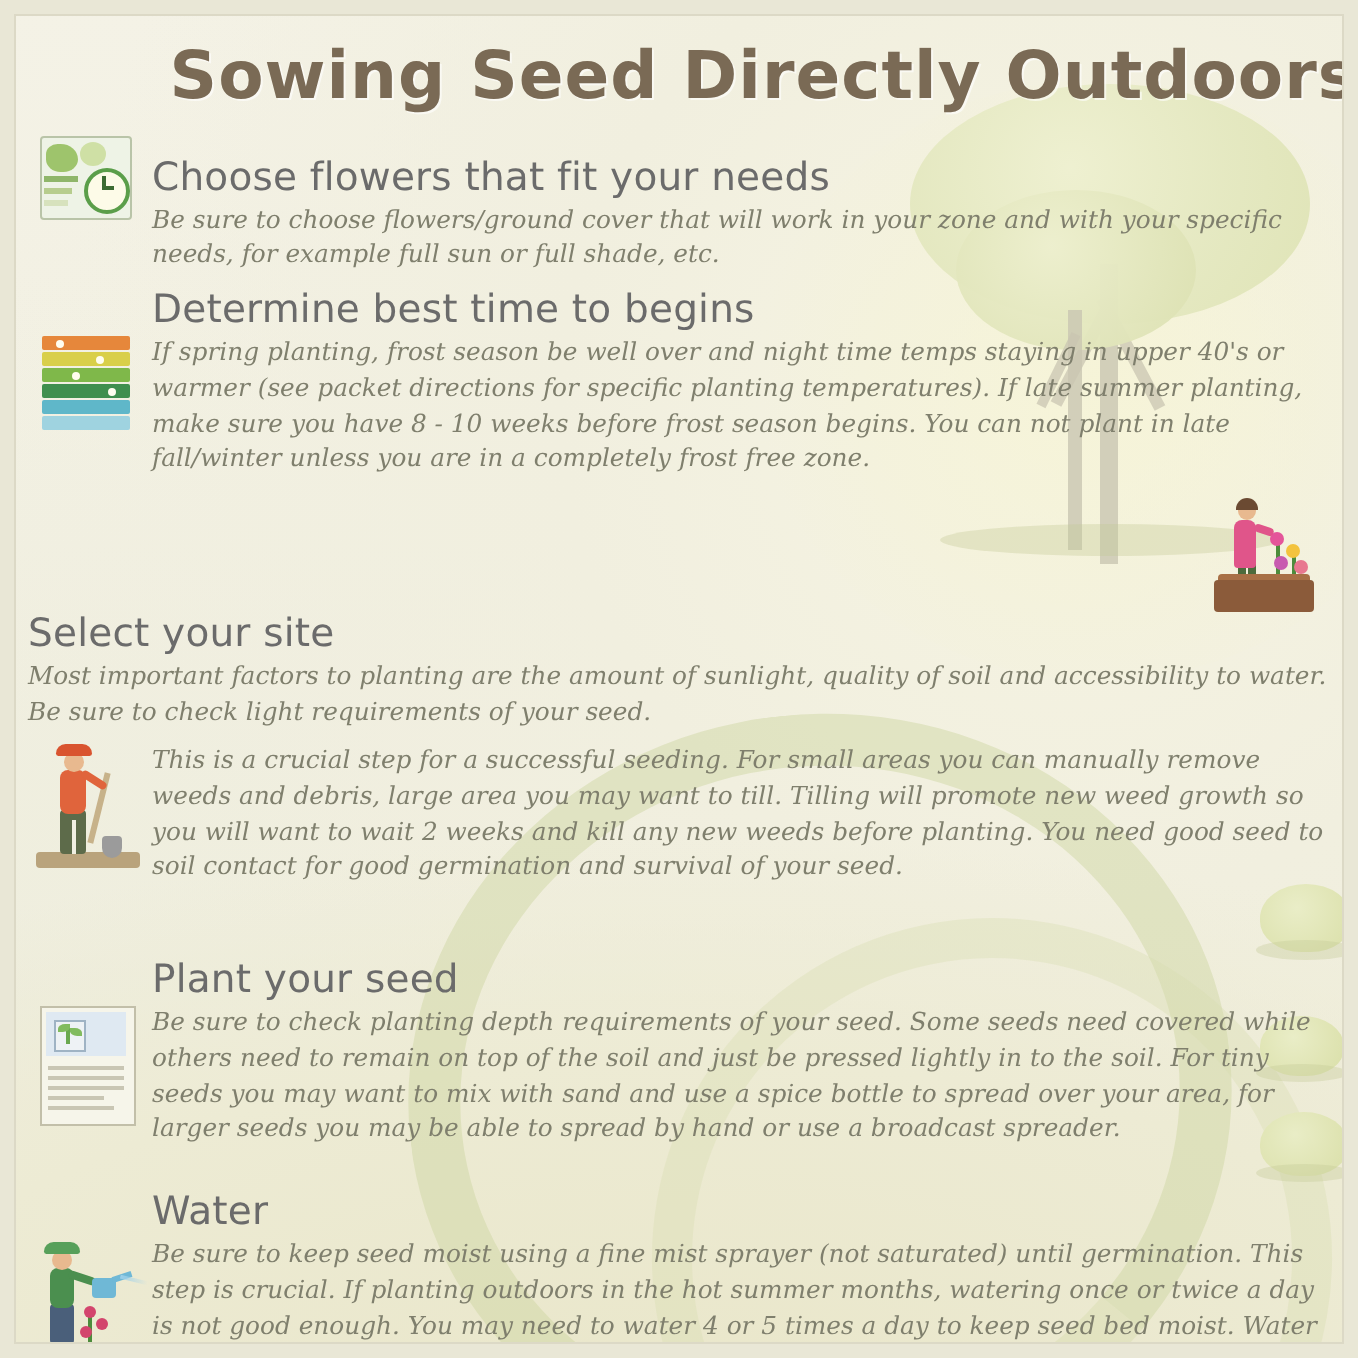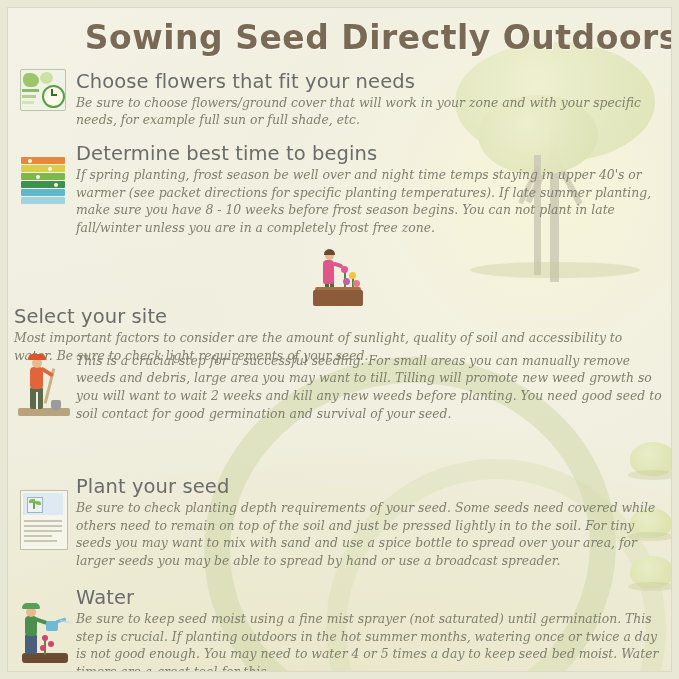--- a/index.html
+++ b/index.html
@@ -147,21 +147,21 @@
   
   .content {
     position: absolute;
     top: 64px;
     left: 14px;
     width: 651px;
   }
   .step {
     position: relative;
     display: flex;
-    align-items: center;
+    align-items: flex-end;
     margin-bottom: 6px;
   }
   .step-icon {
     width: 62px;
     flex: 0 0 62px;
     position: relative;
     height: 74px;
   }
   .step-body {
     flex: 1 1 auto;
@@ -373,21 +373,21 @@
           <div class="sq body"></div>
           <div class="sq arm"></div>
           <div class="sq head"></div>
           <div class="sq hair"></div>
           <div class="sq bed2"></div>
           <div class="sq bed"></div>
         </div>
       </div>
       <div class="step-body">
         <div class="step-head">Select your site</div>
-        <div class="step-text">Most important factors to consider are the amount of sunlight, quality of soil and accessibility to water. Be sure to check light  requirements of your seed.</div>
+        <div class="step-text">Most important factors to planting are the amount of sunlight, quality of soil and accessibility to water. Be sure to check light  requirements of your seed.</div>
       </div>
     </div>
 
     <div class="step" id="step-4">
       <div class="step-icon">
         <div class="ill" id="ill-4">
           <div class="sq ground"></div>
           <div class="sq handle"></div>
           <div class="sq blade"></div>
           <div class="sq legs"></div>

